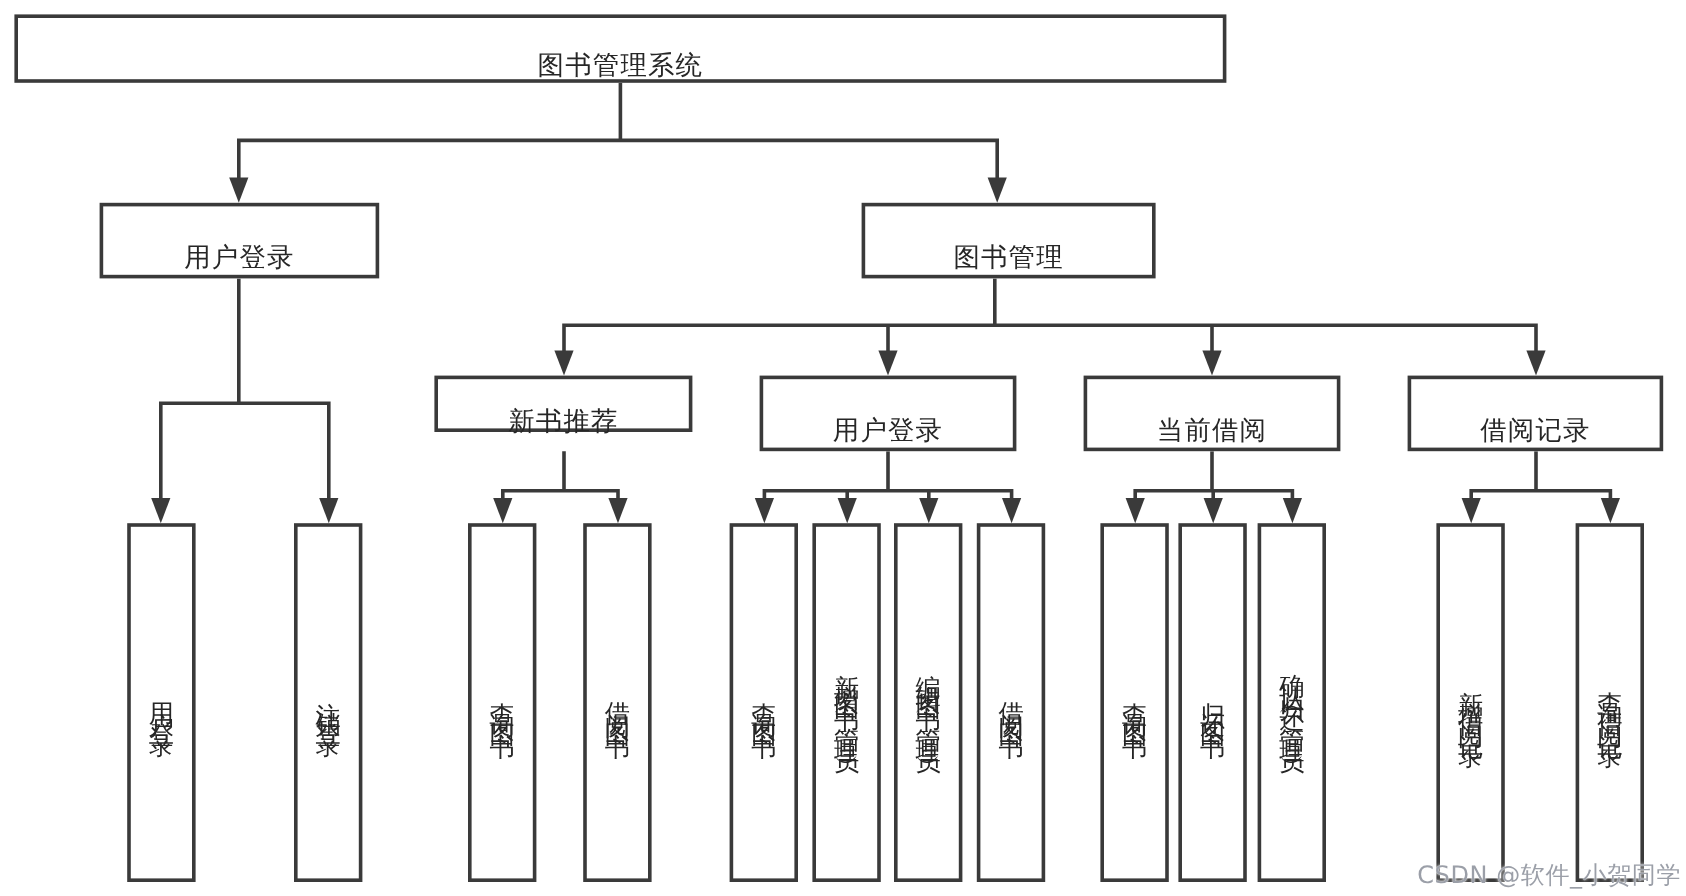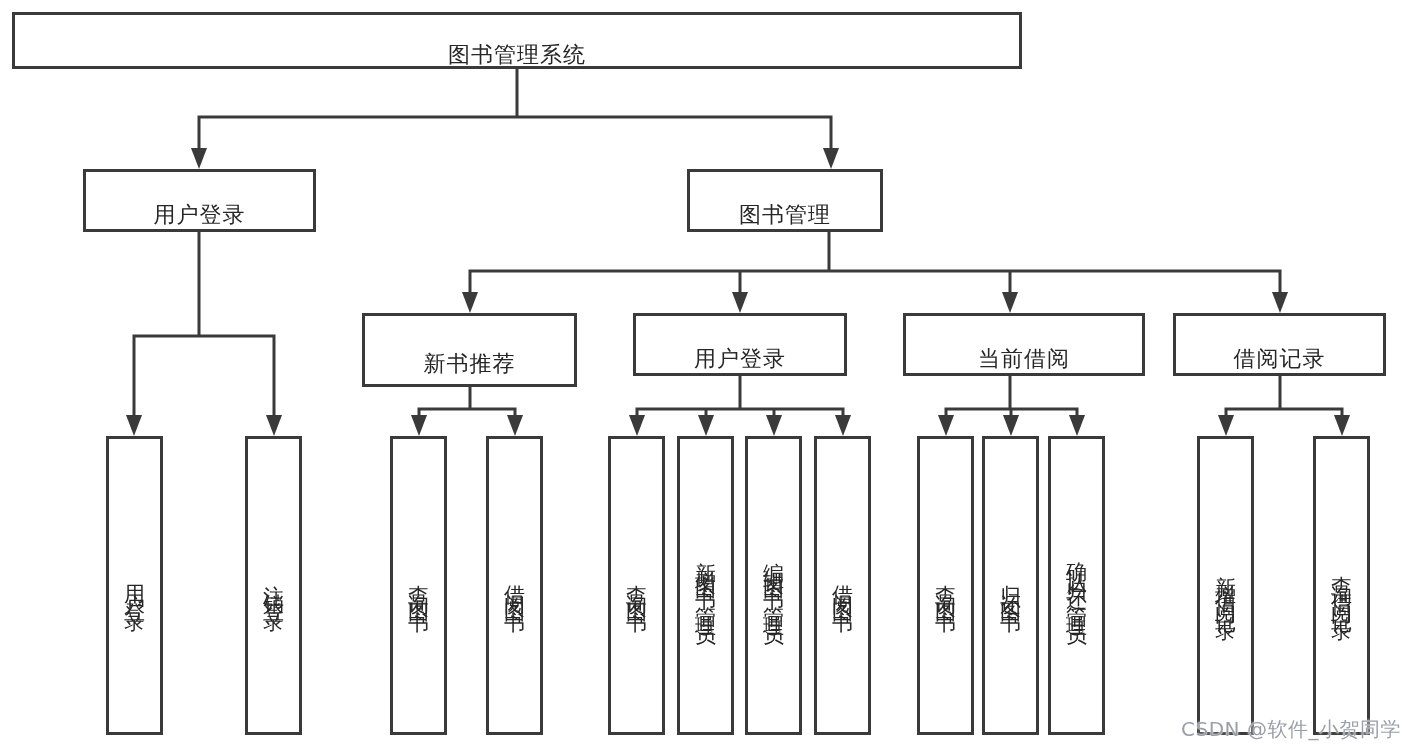--- a/index.html
+++ b/index.html
@@ -68,31 +68,31 @@
     </g>
   </svg>
 
   <div class="box hbox" style="left:12px;top:12px;width:1010px;height:57px">
     <span>图书管理系统</span>
   </div>
 
   <div class="box hbox" style="left:83px;top:169px;width:233px;height:63px">
     <span>用户登录</span>
   </div>
-  <div class="box hbox" style="left:687px;top:169px;width:196px;height:63px">
+  <div class="box hbox" style="left:718px;top:169px;width:245px;height:63px">
     <span>图书管理</span>
   </div>
 
-  <div class="box hbox" style="left:362px;top:313px;width:215px;height:74px">
+  <div class="box hbox" style="left:362px;top:313px;width:215px;height:47px">
     <span>新书推荐</span>
   </div>
   <div class="box hbox" style="left:633px;top:313px;width:214px;height:63px">
     <span>用户登录</span>
   </div>
-  <div class="box hbox" style="left:903px;top:313px;width:242px;height:63px">
+  <div class="box hbox" style="left:903px;top:313px;width:214px;height:63px">
     <span>当前借阅</span>
   </div>
   <div class="box hbox" style="left:1173px;top:313px;width:213px;height:63px">
     <span>借阅记录</span>
   </div>
 
   <div class="box vbox" style="left:106px;top:436px;width:57px;height:299px">
     <span>用户登录</span>
   </div>
   <div class="box vbox" style="left:245px;top:436px;width:57px;height:299px">

